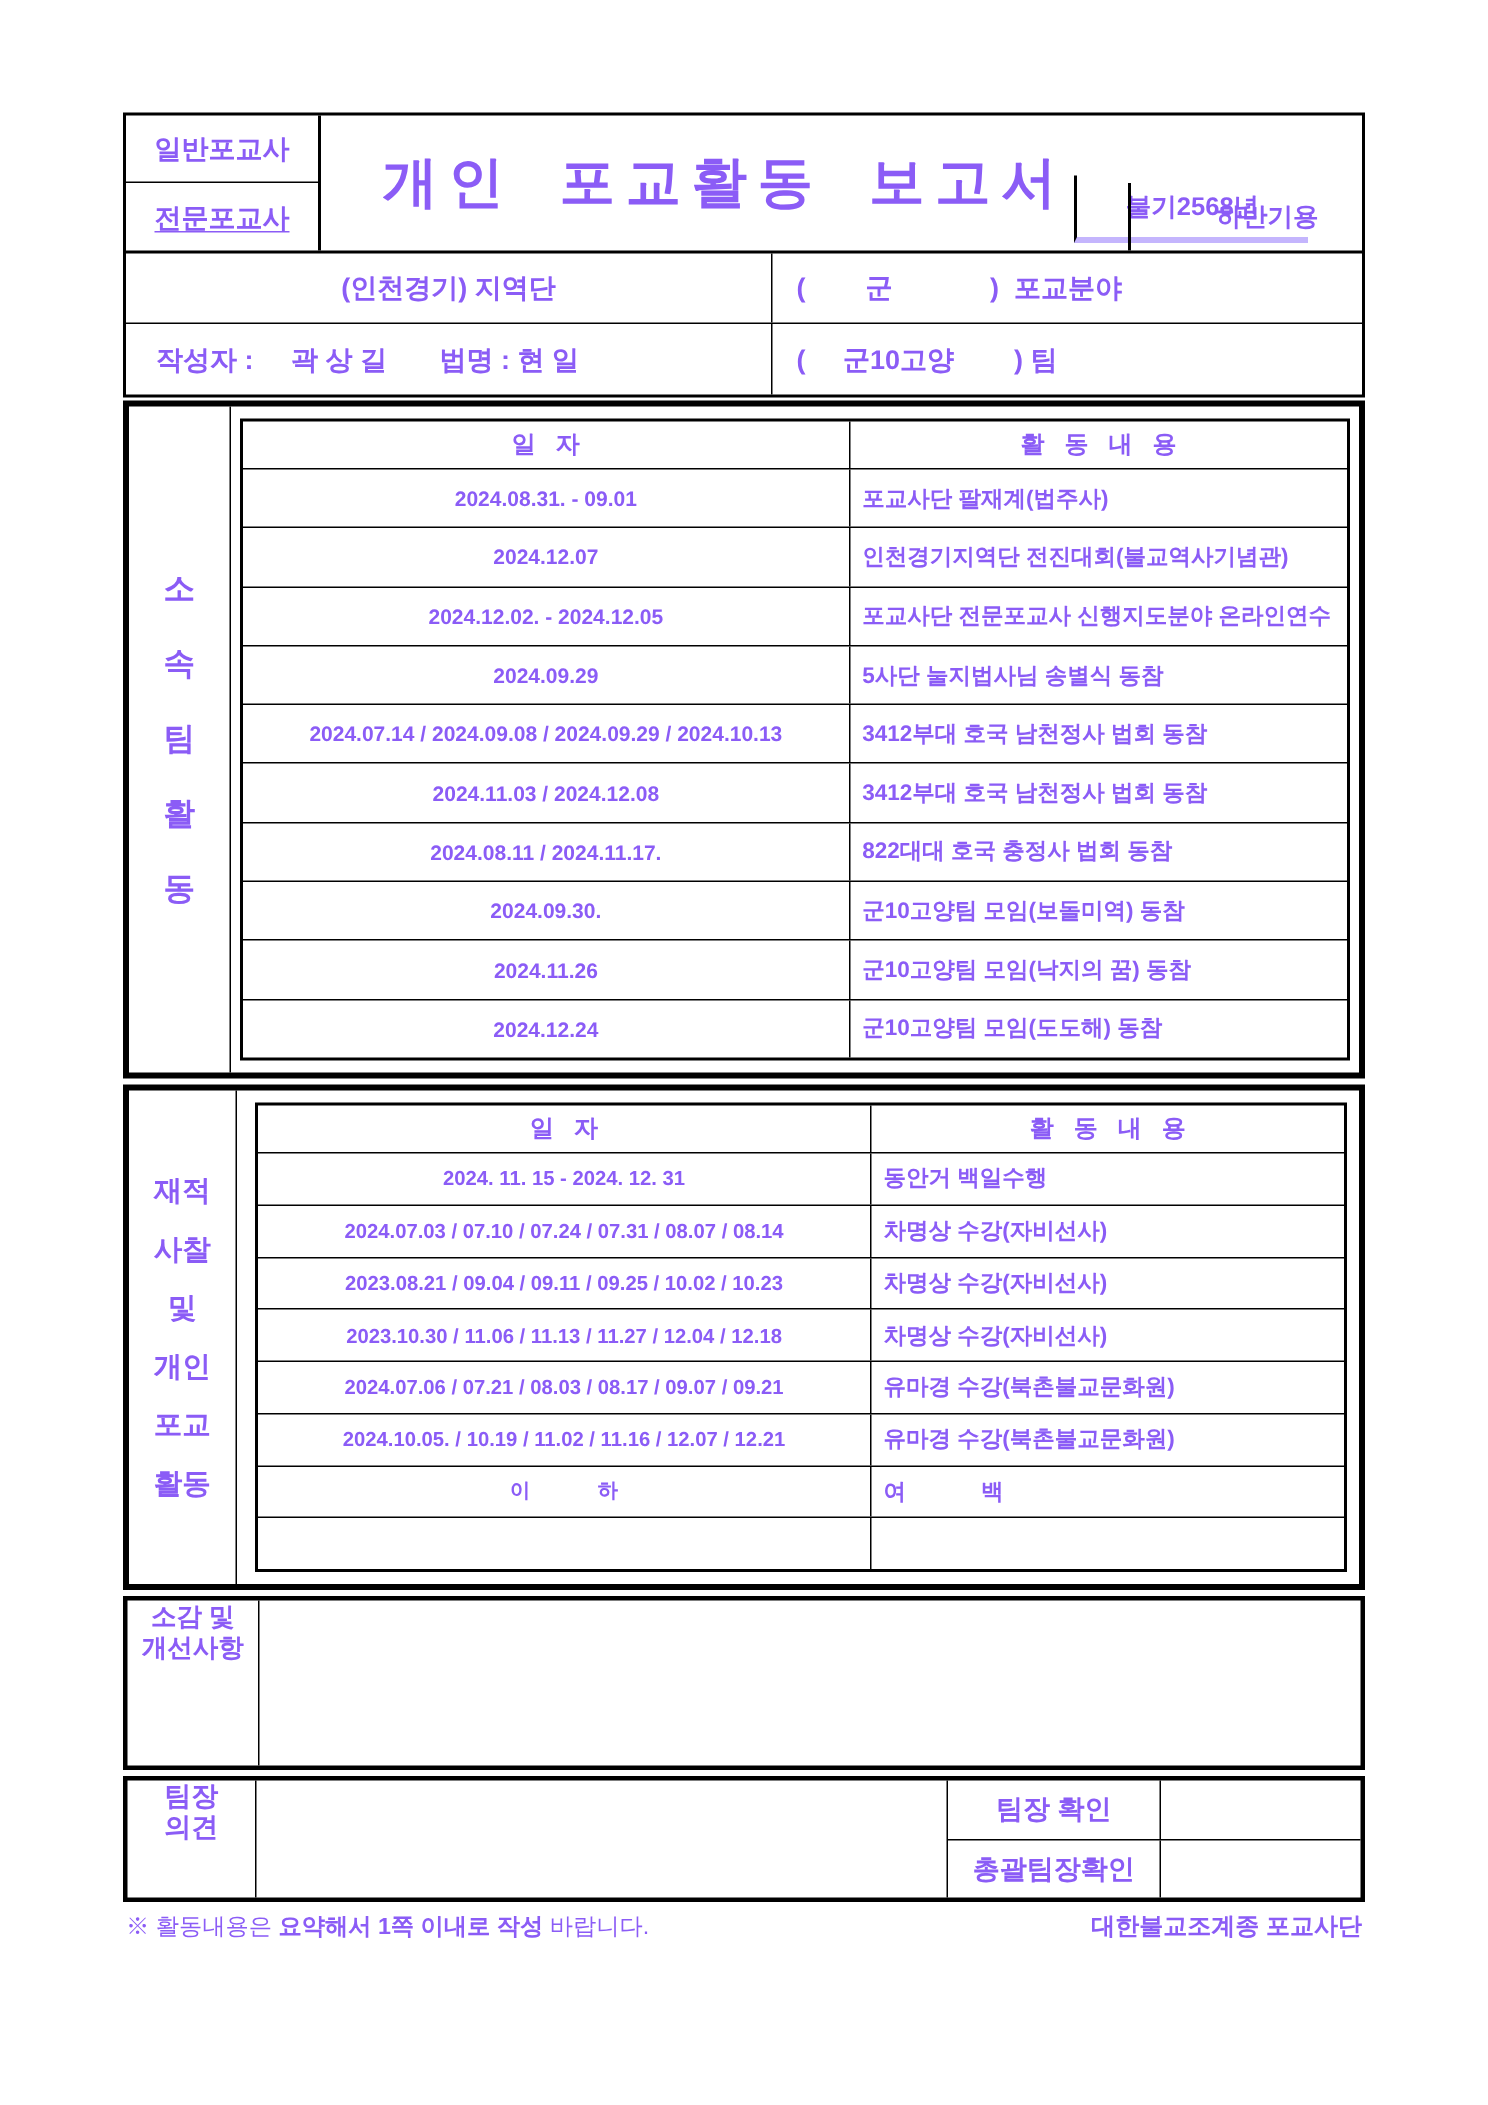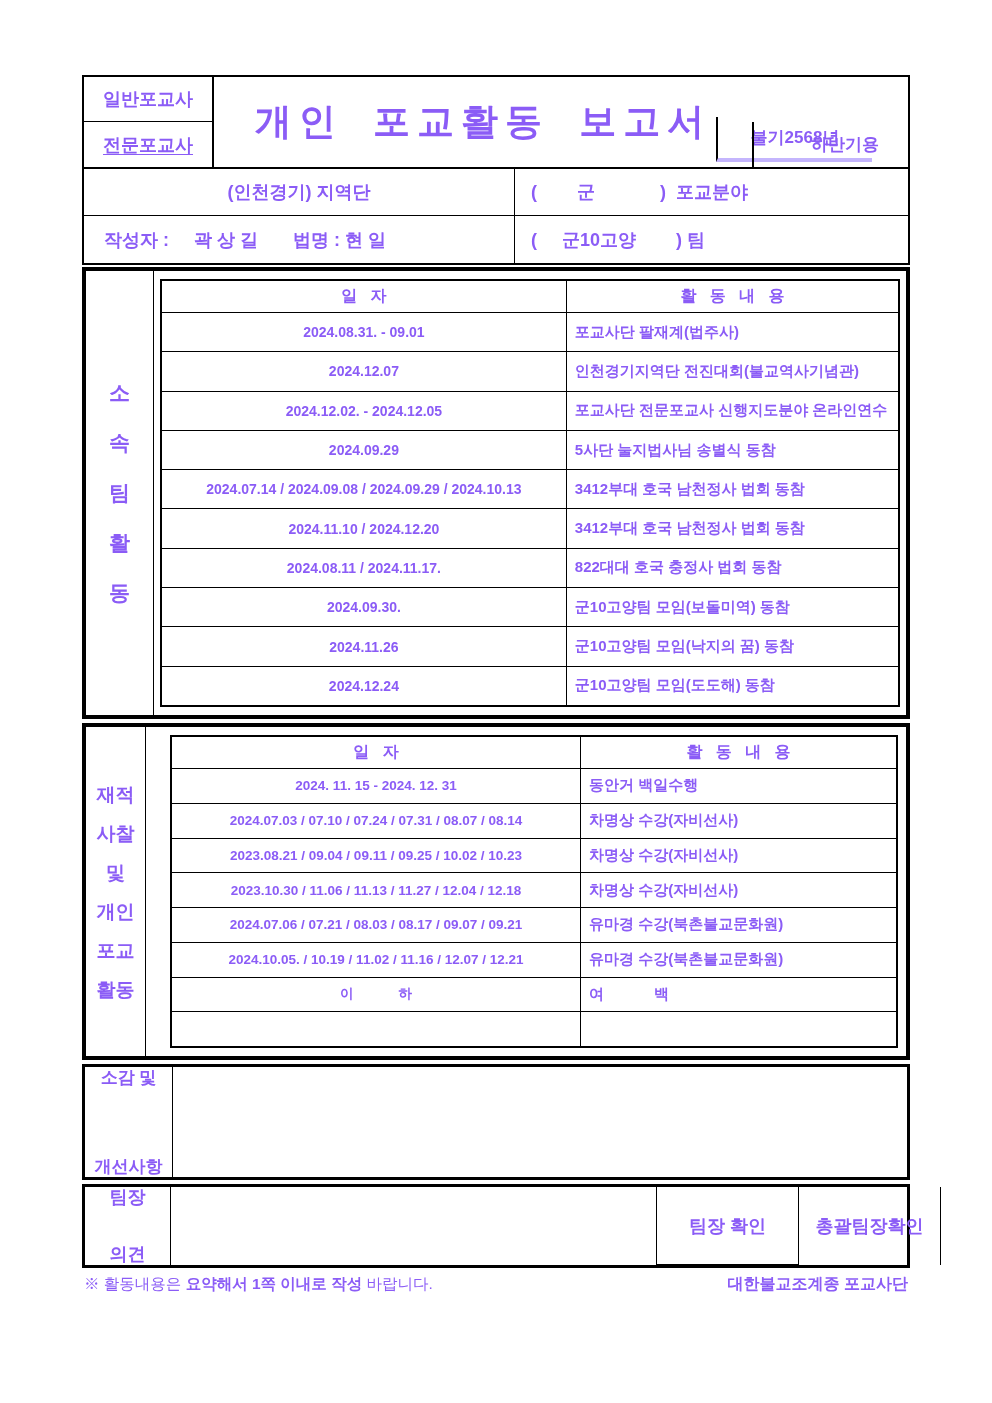--- a/index.html
+++ b/index.html
@@ -23,43 +23,43 @@
   
   .sect { position:absolute; left:82px; width:828px; border:4px solid #000; background:#fff; }
   .s-team { top:267px; height:452px; }
   .s-personal { top:723px; height:337px; }
   .s-remarks { top:1064px; height:116px; border-width:3px; }
   .s-leader  { top:1184px; height:84px;  border-width:3px;padding-left:44px; }
 
   .v-label { position:absolute; left:0; top:0; height:100%; display:flex; flex-direction:column; align-items:center; justify-content:center; font-weight:700; }
   .s-team .v-label { width:68px; border-right:1px solid #000; font-size:21px; }
   .s-team .v-label div { line-height:50px; }
-  .s-personal .v-label { width:60px; border-right:1px solid #000; font-size:19px; }
+  .s-personal .v-label { width:72px; border-right:1px solid #000; font-size:19px; }
   .s-personal .v-label div { line-height:39px; }
 
   .inner { position:absolute; border:2px solid #000; display:flex; flex-direction:column; }
   .s-team .inner { left:74px; top:8px; width:740px; height:428px; }
   .s-personal .inner { left:84px; top:8px; width:728px; height:313px; }
   .irow { display:flex; flex:1; border-bottom:1px solid #000; }
   .irow:last-child { border-bottom:none; }
   .ihead { flex:0 0 32px; }
   .cdate { display:flex; align-items:center; justify-content:center; border-right:1px solid #000; font-weight:700; white-space:pre; }
   .cact  { flex:1; display:flex; align-items:center; padding-left:8px; font-weight:700; white-space:pre; }
   .s-team .cdate { width:55%; font-size:14px; }
   .s-personal .cdate { width:56.5%; font-size:13.5px; }
   .s-team .cact { font-size:15px; }
   .s-personal .cact { font-size:15px; }
   .ihead .cdate, .ihead .cact { font-size:16px !important; }
   .ihead .cact { justify-content:center; padding-left:0; }
 
   
-  .s-remarks .lbl, .s-leader .lbl { position:absolute; left:0; top:0; height:100%; border-right:1px solid #000; display:flex; flex-direction:column; align-items:center; justify-content:space-between; font-weight:700; }
+  .s-remarks .lbl, .s-leader .lbl { position:absolute; left:0; top:0; height:100%; border-right:1px solid #000; display:flex; flex-direction:column; align-items:center; justify-content:flex-start; font-weight:700; }
   .s-remarks .lbl { width:88px; font-size:17px; line-height:21px; }
   .s-leader .lbl { width:86px; font-size:18px; line-height:21px; }
-  .confirm { position:absolute; left:571px; right:0; top:0; height:100%; border-left:1.5px solid #000; display:flex; }
+  .confirm { position:absolute; left:546px; right:0; top:0; height:100%; border-left:1.5px solid #000; display:flex; flex-direction:column; }
   .confirm .crow { display:flex; flex:1; border-bottom:1.5px solid #000; }
   .confirm .crow:last-child { border-bottom:none; }
   .confirm .clabel { width:142px; border-right:1.5px solid #000; display:flex; align-items:center; justify-content:center; font-weight:700; font-size:18px; white-space:pre; }
   .confirm .cval { flex:1; }
 
   
   .footer { position:absolute; left:84px; top:1274px; width:824px; display:flex; justify-content:space-between; font-size:15.5px; font-weight:500; }
   .footer b { font-weight:800; }
   .footer .org { font-weight:600; font-size:16px; }
 </style>
@@ -111,21 +111,21 @@
         </div>
       <div class="irow">
           <div class="cdate">2024.09.29</div>
           <div class="cact">5사단 눌지법사님 송별식 동참</div>
         </div>
       <div class="irow">
           <div class="cdate">2024.07.14 / 2024.09.08 / 2024.09.29 / 2024.10.13</div>
           <div class="cact">3412부대 호국 남천정사 법회 동참</div>
         </div>
       <div class="irow">
-          <div class="cdate">2024.11.10 / 2024.12.20</div>
+          <div class="cdate">2024.11.03 / 2024.12.08</div>
           <div class="cact">3412부대 호국 남천정사 법회 동참</div>
         </div>
       <div class="irow">
           <div class="cdate">2024.08.11 / 2024.11.17.</div>
           <div class="cact">822대대 호국 충정사 법회 동참</div>
         </div>
       <div class="irow">
           <div class="cdate">2024.09.30.</div>
           <div class="cact">군10고양팀 모임(보돌미역) 동참</div>
         </div>

